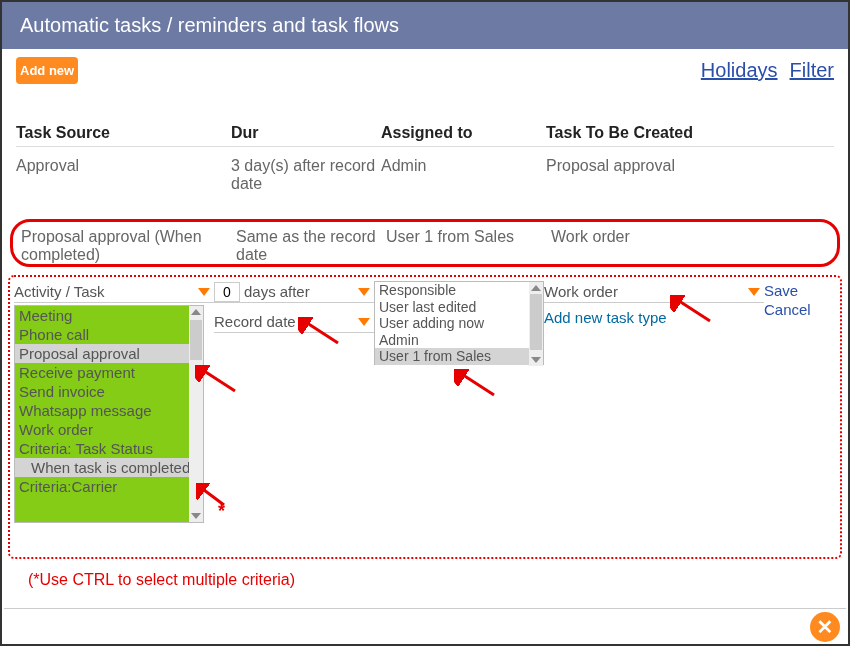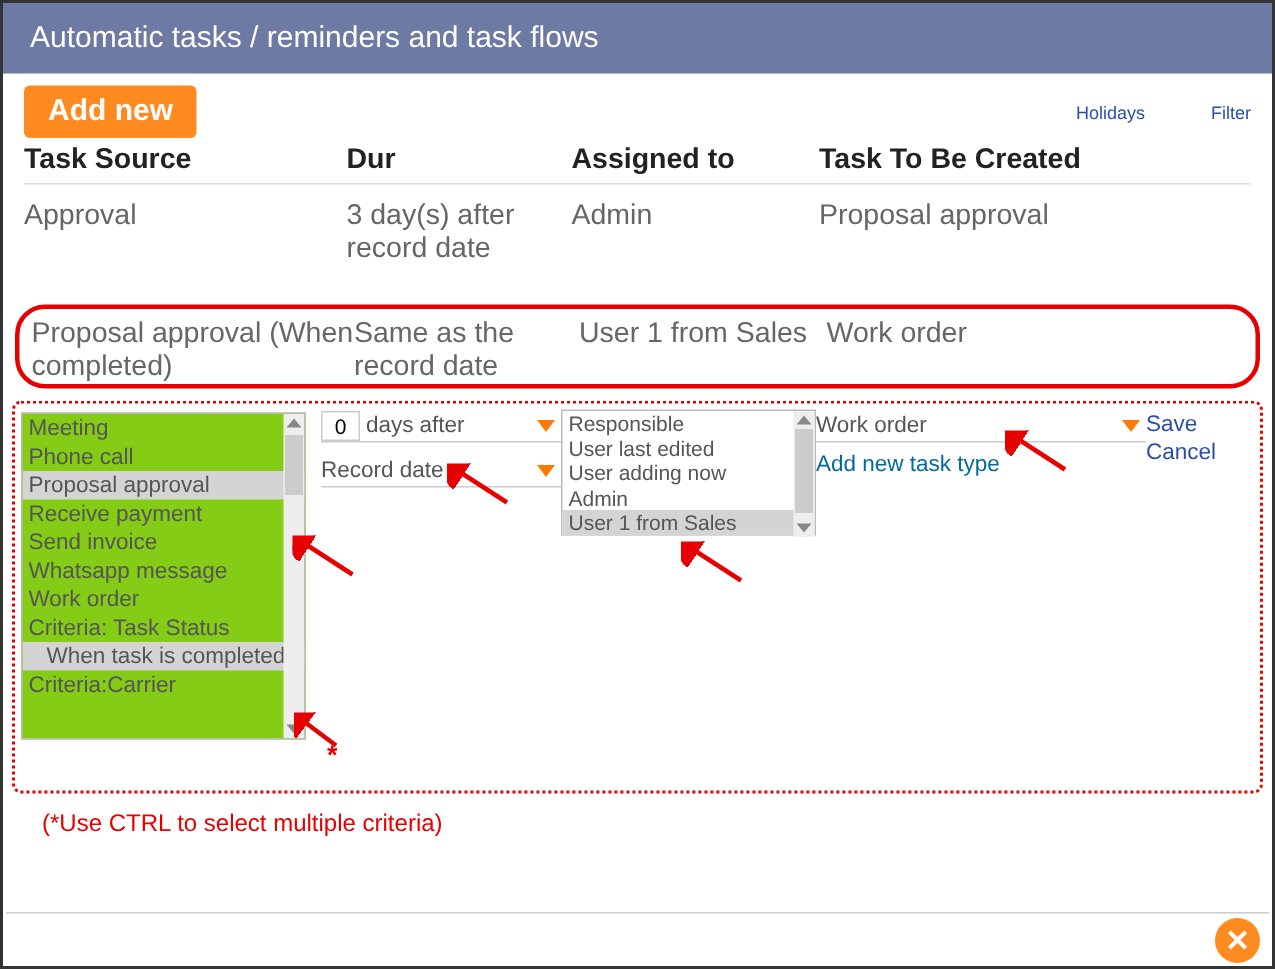--- a/index.html
+++ b/index.html
@@ -21,36 +21,38 @@
   .toolbar {
     display: flex;
     align-items: center;
     padding: 8px 14px 4px 14px;
   }
   .btn-add {
     background: #ff8a1f;
     color: #fff;
     border: none;
     border-radius: 4px;
-    padding: 6px 16px;
-    font-size: 20px;
+    padding: 6px 4px;
+    font-size: 13px;
     font-weight: bold;
     cursor: pointer;
   }
   .spacer { flex: 1; }
   .link {
     color: #2a4fa8;
-    font-size: 12px;
-    margin-left: 44px;
+    font-size: 20px;
+    margin-left: 12px;
     cursor: pointer;
+    text-decoration: underline;
   }
   .table {
     width: 100%;
     padding: 0 14px;
-    font-size: 19px;
+    font-size: 16px;
+    margin-top: 36px;
   }
   .thead, .trow, .trow-sel {
     display: grid;
     grid-template-columns: 215px 150px 165px 1fr;
     align-items: start;
   }
   .thead { font-weight: bold; color: #222; border-bottom: 1px solid #ddd; padding-bottom: 4px; }
   .trow { color: #666; padding: 10px 0 26px 0; }
   .trow-sel {
     border: 3px solid #e60000;
@@ -159,20 +161,24 @@
     <div>Same as the record date</div>
     <div>User 1 from Sales</div>
     <div>Work order</div>
   </div>
 </div>
 
 <div class="editor">
   <div class="erow">
 
     <div>
+      <div class="labelrow">
+        <span>Activity / Task</span>
+        <span class="tri"></span>
+      </div>
       <div class="listbox" id="activity-list">
         <div class="item">Meeting</div>
           <div class="item">Phone call</div>
           <div class="item sel">Proposal approval</div>
           <div class="item">Receive payment</div>
           <div class="item">Send invoice</div>
           <div class="item">Whatsapp message</div>
           <div class="item">Work order</div>
           <div class="item">Criteria: Task Status</div>
           <div class="item sel indent">When task is completed</div>

